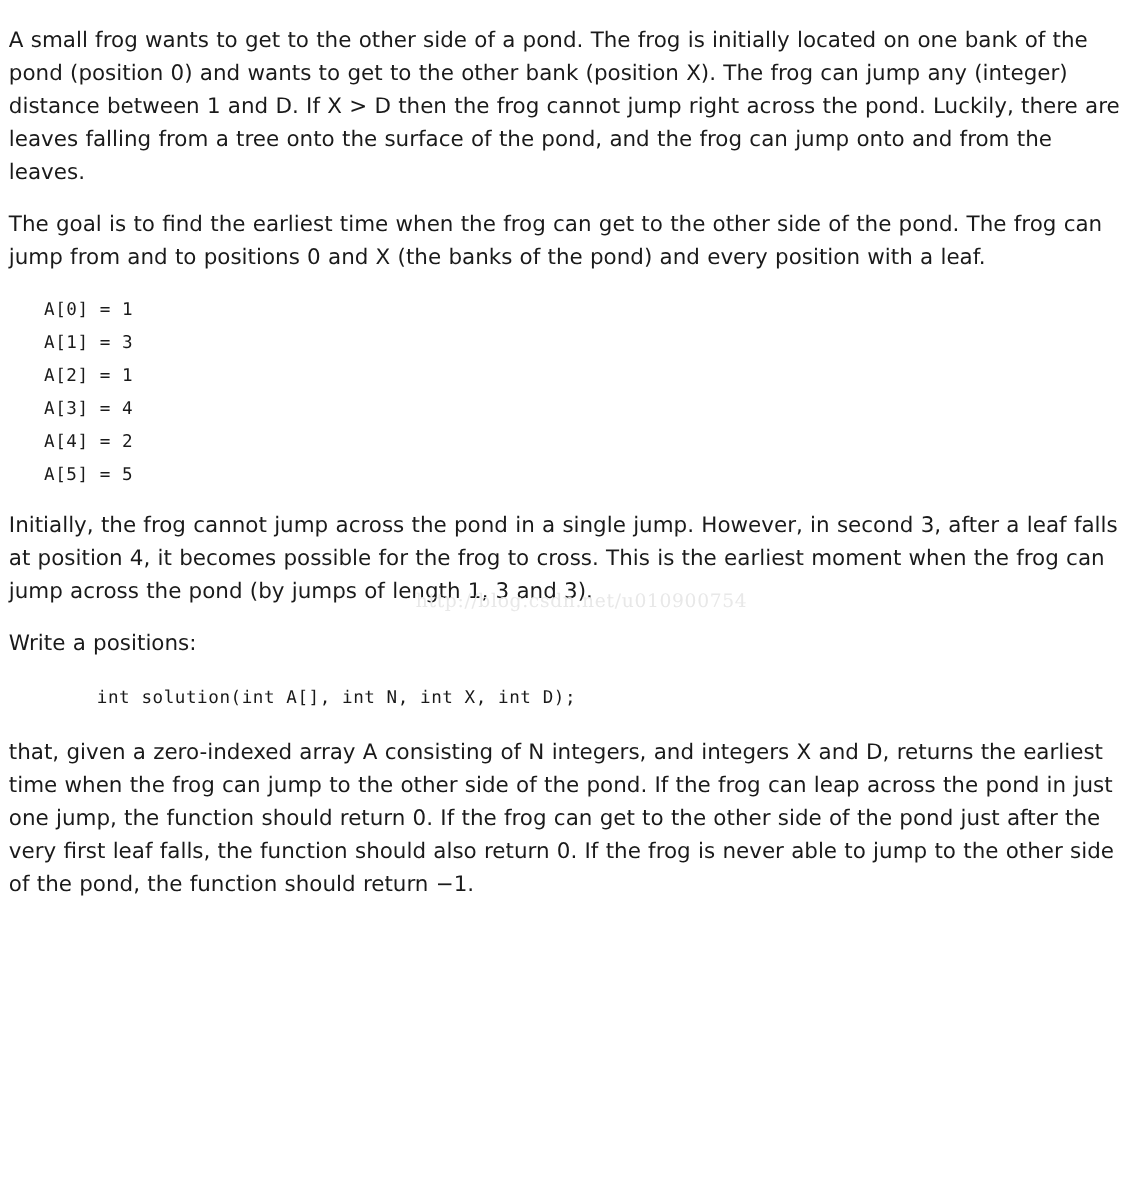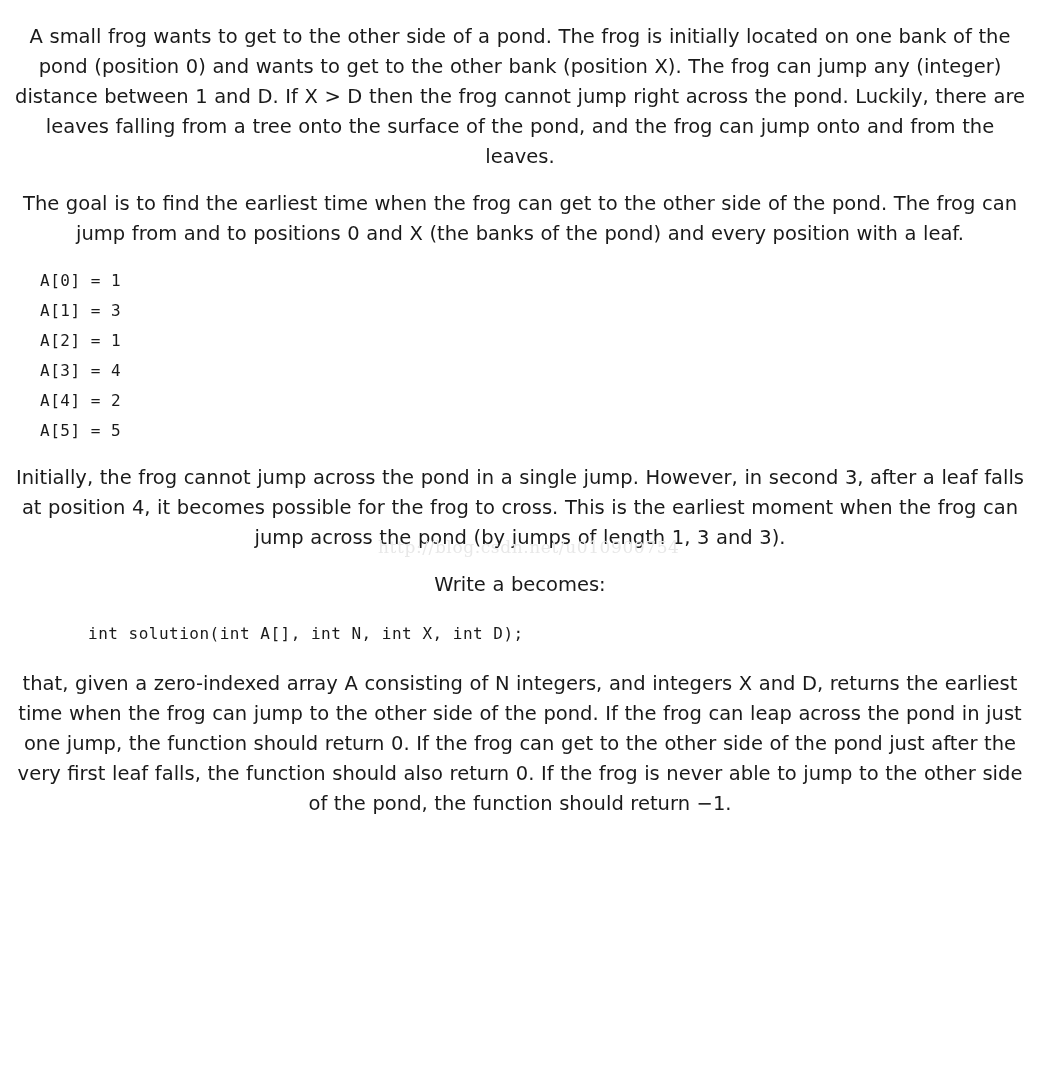--- a/index.html
+++ b/index.html
@@ -24,21 +24,21 @@
     padding: 22px 10px 0 8px;
     box-sizing: border-box;
   }
 
   p.para {
     margin: 0 0 17px 0;
     font-size: 19.5px;
     line-height: 30px;
     color: #1a1a1a;
     max-width: 1024px;
-    text-align: center;
+    text-align: left;
     word-spacing: 0.4px;
   }
 
   pre.code-block {
     margin: 0 0 17px 0;
     padding: 0;
     font-family: "DejaVu Sans Mono", "Liberation Mono", monospace;
     font-size: 16px;
     line-height: 30px;
     color: #1a1a1a;
@@ -82,21 +82,21 @@
 
   <pre class="code-block code-array">A[0] = 1
 A[1] = 3
 A[2] = 1
 A[3] = 4
 A[4] = 2
 A[5] = 5</pre>
 
   <p class="para">Initially, the frog cannot jump across the pond in a single jump. However, in second 3, after a leaf falls at position 4, it becomes possible for the frog to cross. This is the earliest moment when the frog can jump across the pond (by jumps of length 1, 3 and 3).</p>
 
-  <p class="para">Write a becomes:</p>
+  <p class="para">Write a positions:</p>
 
   <pre class="code-block code-signature">int solution(int A[], int N, int X, int D);</pre>
 
   <p class="para">that, given a zero-indexed array A consisting of N integers, and integers X and D, returns the earliest time when the frog can jump to the other side of the pond. If the frog can leap across the pond in just one jump, the function should return 0. If the frog can get to the other side of the pond just after the very first leaf falls, the function should also return 0. If the frog is never able to jump to the other side of the pond, the function should return −1.</p>
 
 </div>
 
 <div class="watermark">http://blog.csdn.net/u010900754</div>
 
 </body></html>

